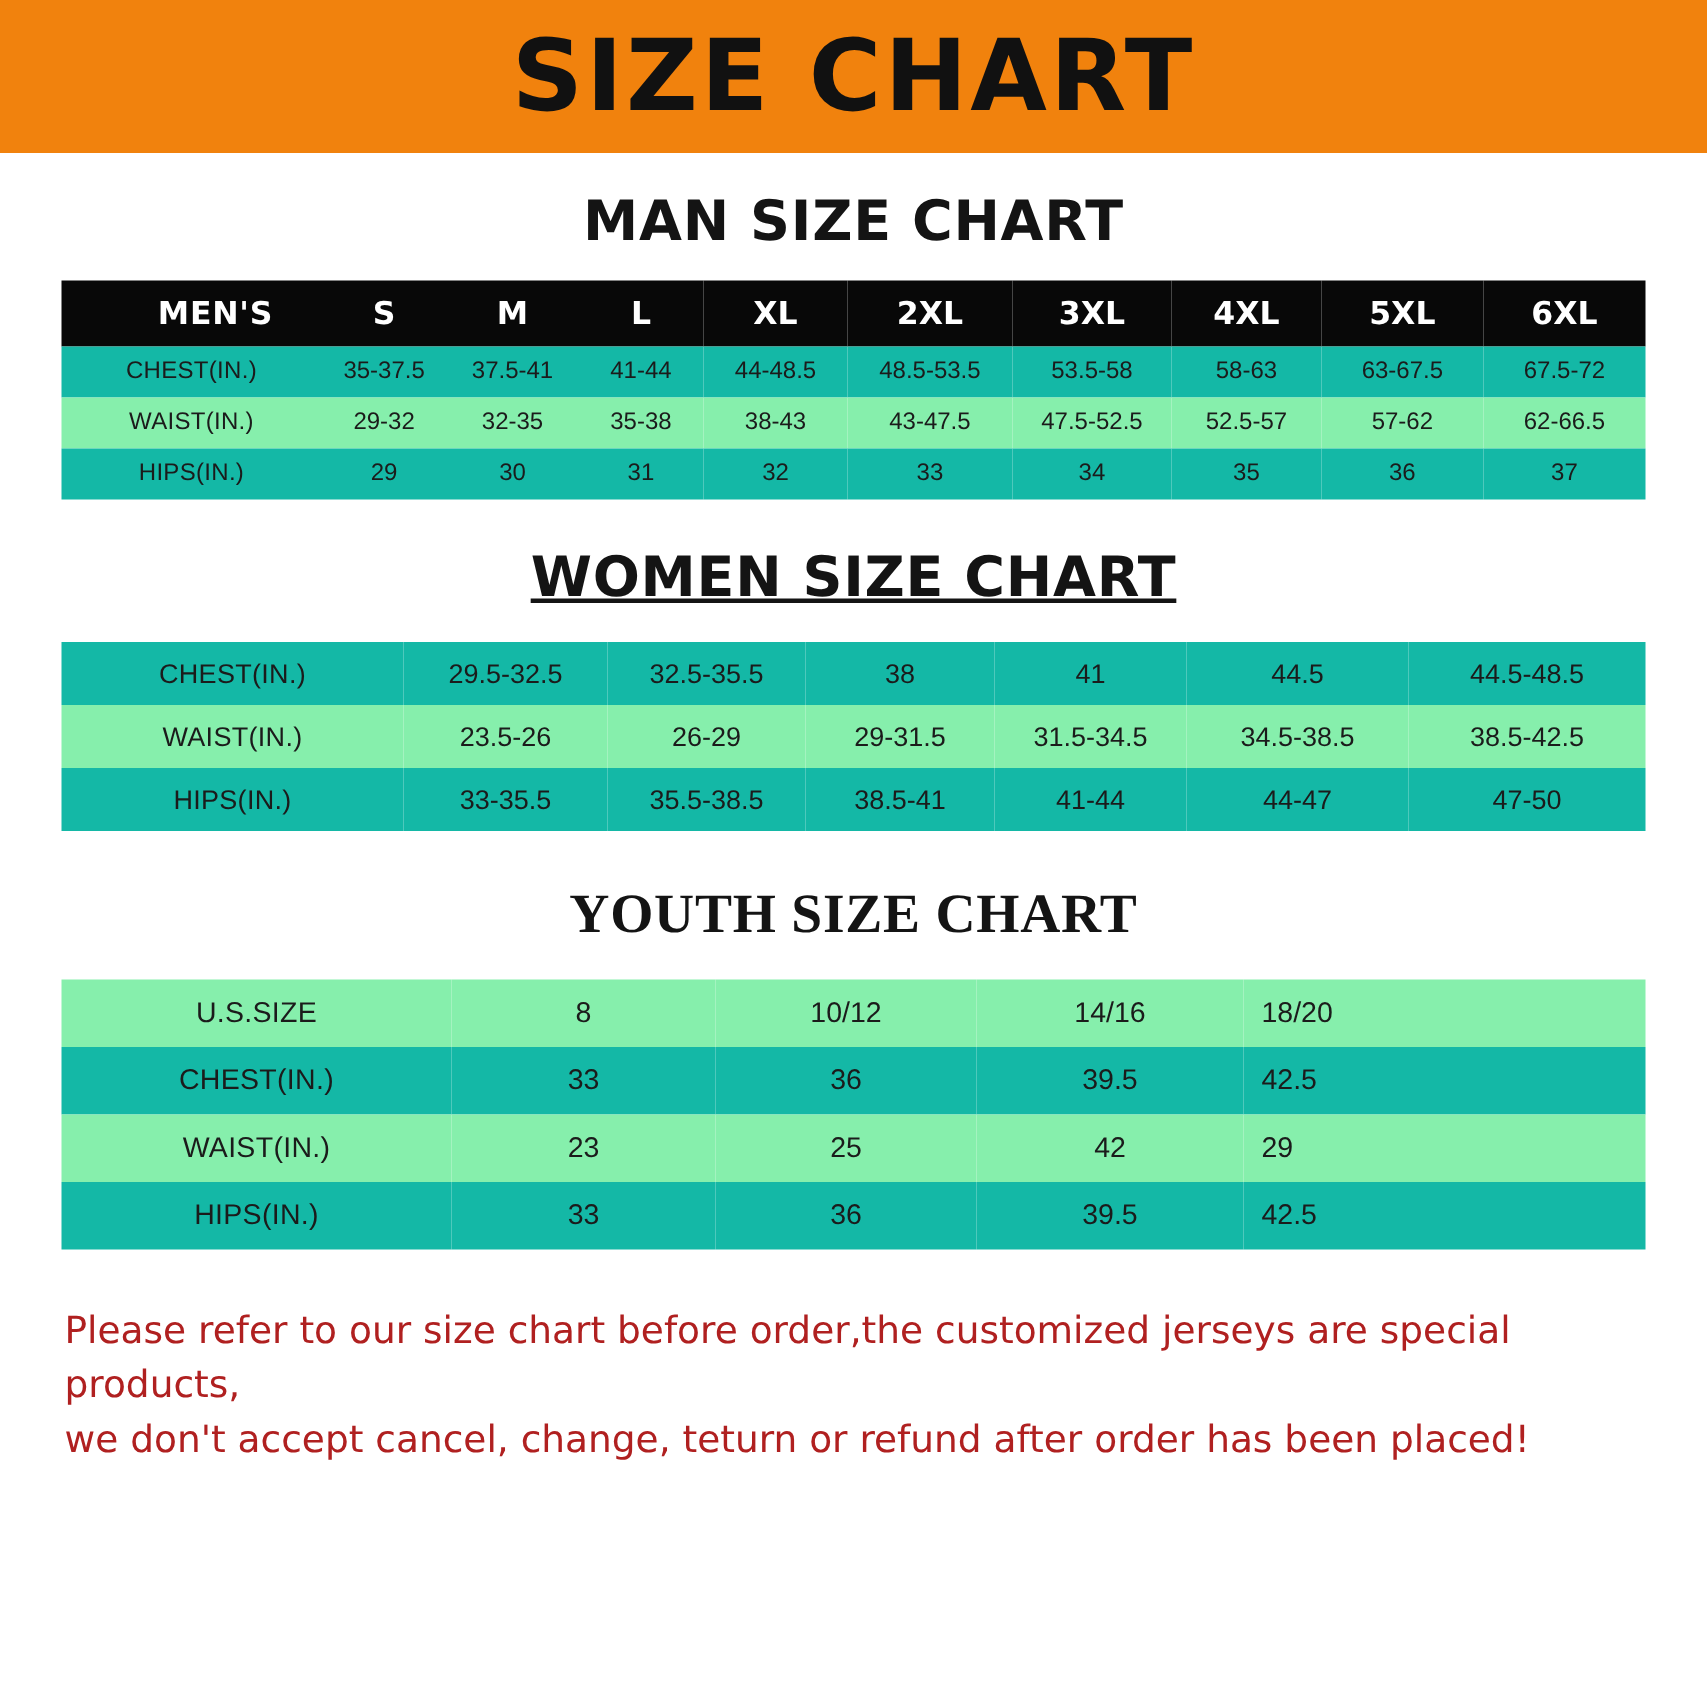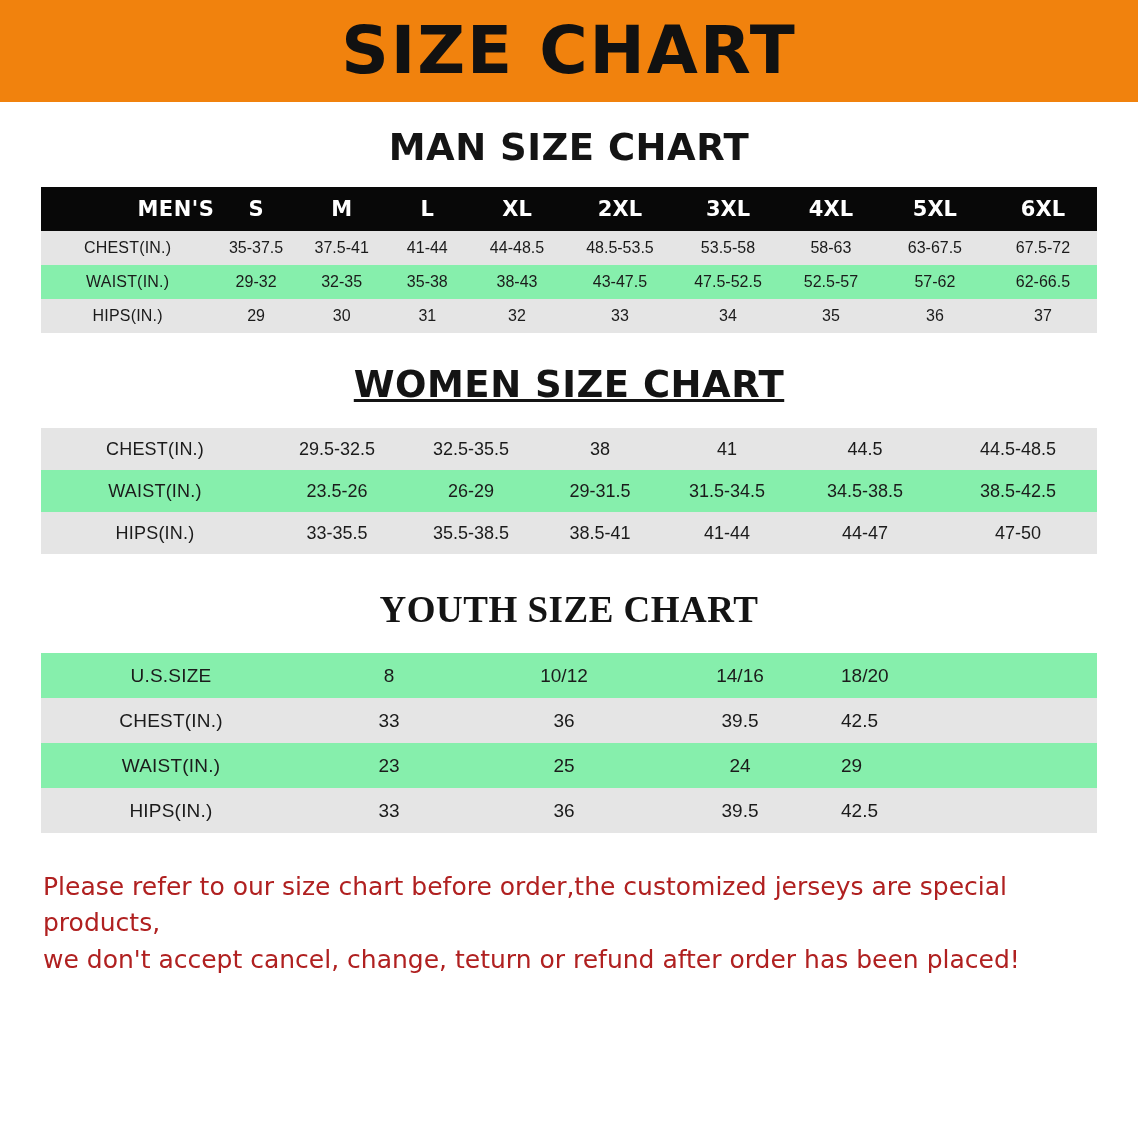--- a/index.html
+++ b/index.html
@@ -66,37 +66,37 @@
   .hdr-row td {
     height: 44px;
     font-family: "DejaVu Sans", sans-serif;
     font-weight: bold;
     font-size: 22px;
     text-align: center;
     vertical-align: middle;
     color: #ffffff;
   }
   .hdr-row td.rowlabel {
-    text-align: right;
+    text-align: center;
     padding-left: 32px;
     letter-spacing: 0.5px;
   }
   .data-row td {
     height: 34px;
     font-size: 17px;
     text-align: center;
     vertical-align: middle;
     color: #1b1b1b;
     font-family: "Liberation Sans", sans-serif;
   }
   .data-row td.rowlabel {
     text-align: center;
     letter-spacing: 0.2px;
   }
-  .shade-a { background: #e5e5e5; }
+  .shade-a { background: #14b8a6; }
   .shade-b { background: #86efac; }
 
   
   #men-table .hdr-row td { font-size: 21px; }
   #men-table .data-row td { font-size: 16px; }
 
   
   #women-table .hdr-row td { height: 56px; font-size: 24px; }
   #women-table .data-row td { height: 42px; font-size: 18px; }
   #women-table .hdr-row td.rowlabel { font-size: 25px; }
@@ -266,21 +266,21 @@
         <td class="rowlabel">CHEST(IN.)</td>
         <td>33</td>
         <td>36</td>
         <td>39.5</td>
         <td style="text-align:left;padding-left:12px">42.5</td>
       </tr>
       <tr class="data-row shade-b">
         <td class="rowlabel">WAIST(IN.)</td>
         <td>23</td>
         <td>25</td>
-        <td>24</td>
+        <td>42</td>
         <td style="text-align:left;padding-left:12px">29</td>
       </tr>
       <tr class="data-row shade-a">
         <td class="rowlabel">HIPS(IN.)</td>
         <td>33</td>
         <td>36</td>
         <td>39.5</td>
         <td style="text-align:left;padding-left:12px">42.5</td>
       </tr>
     </tbody>

